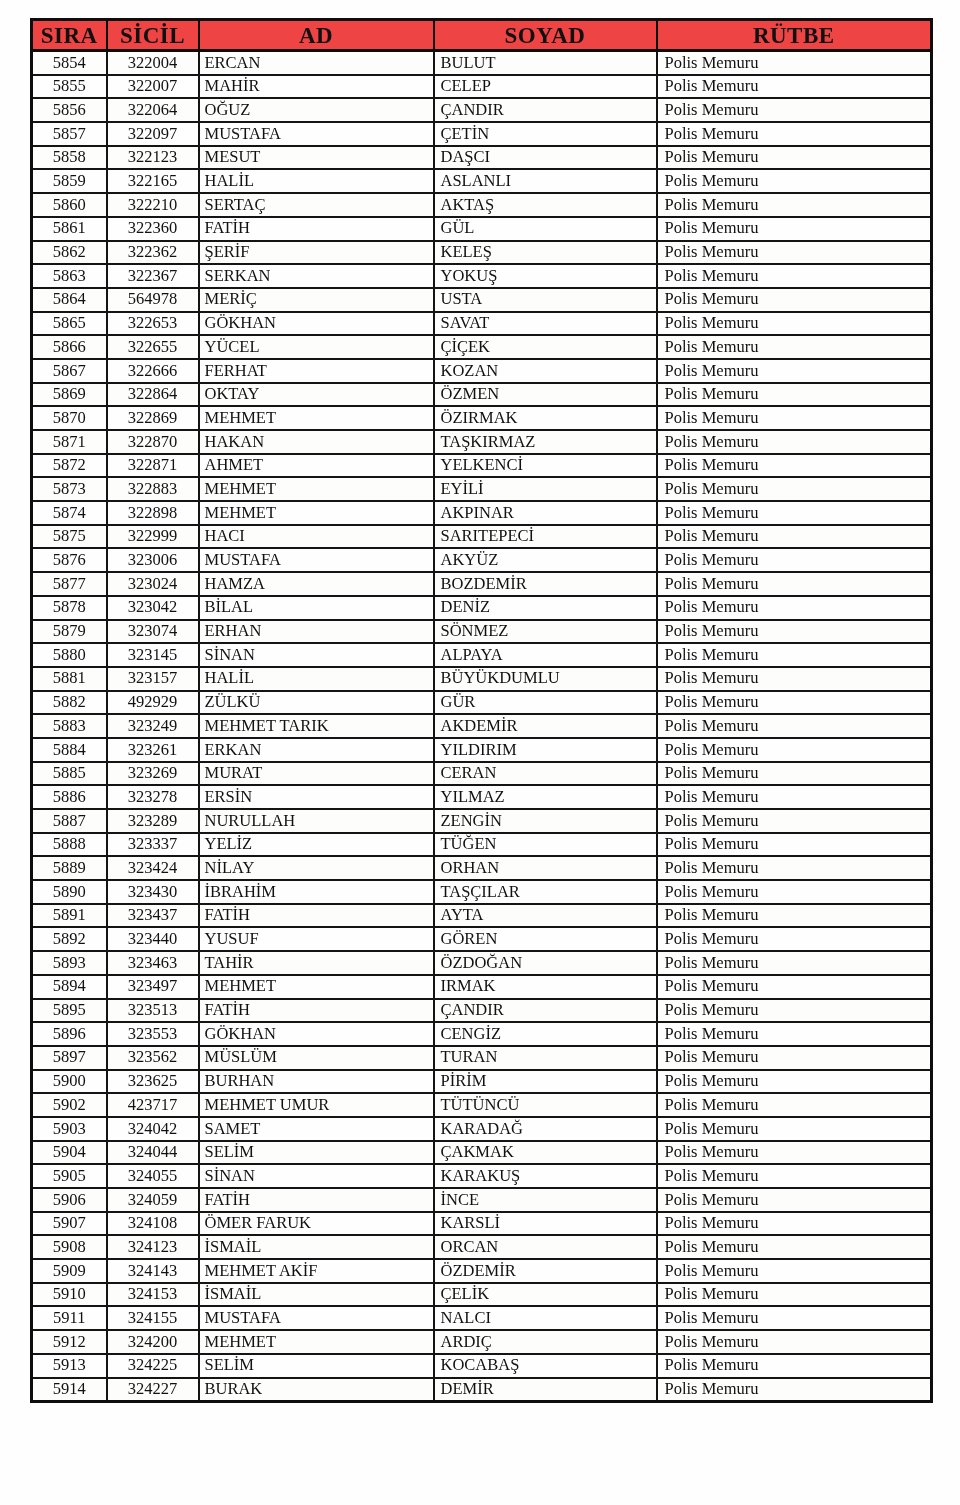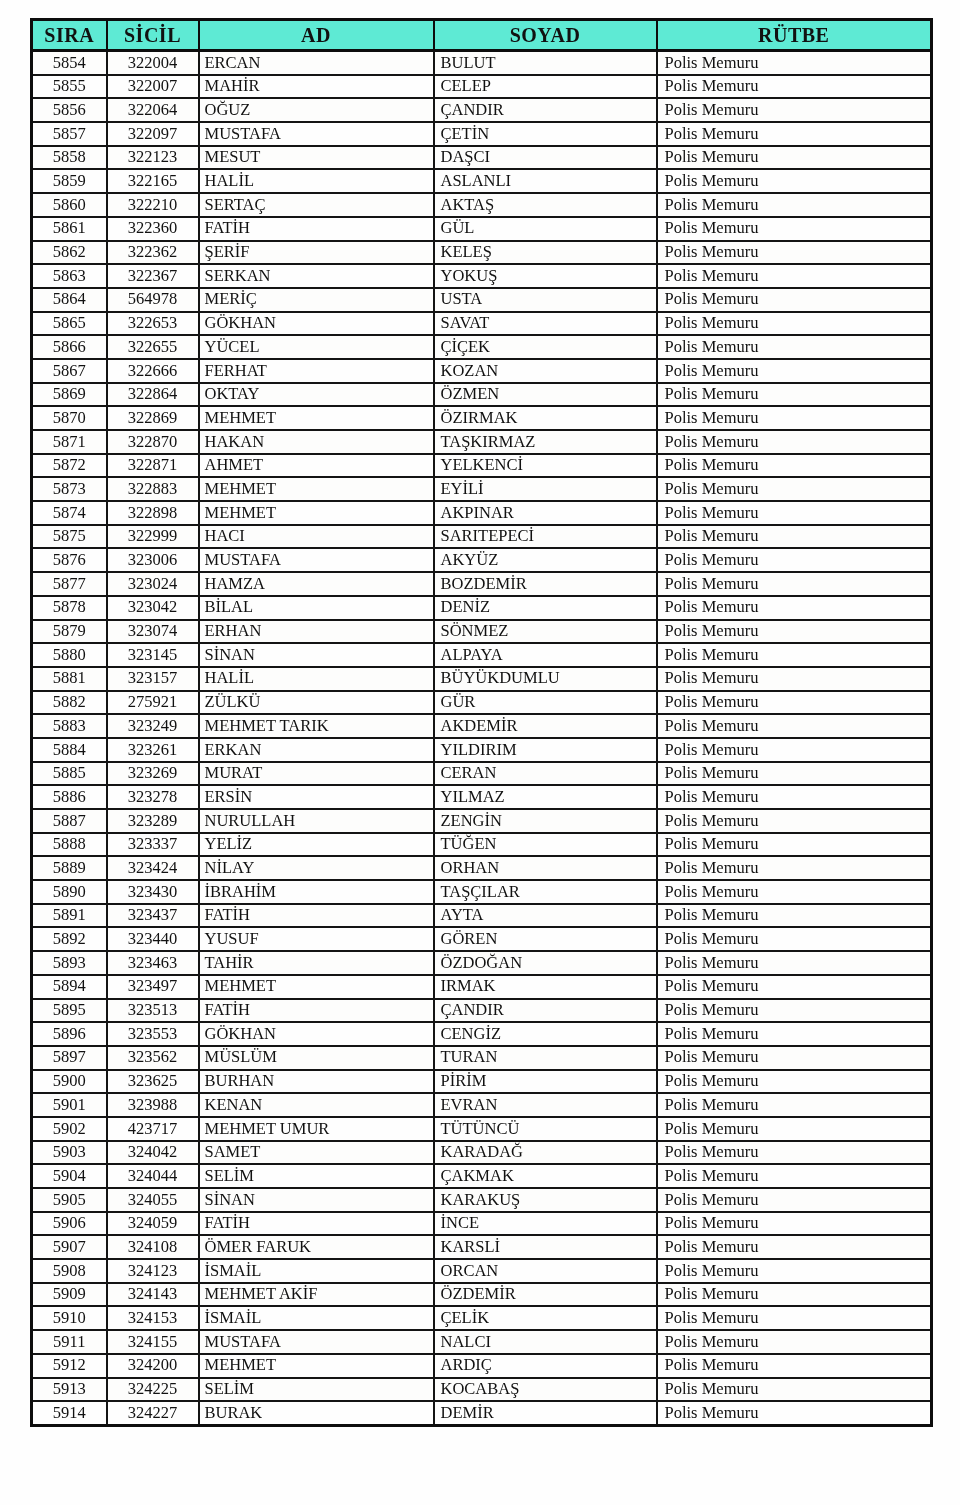--- a/index.html
+++ b/index.html
@@ -30,27 +30,27 @@
   table.roster col.c0 { width: 75px; }
   table.roster col.c1 { width: 92px; }
   table.roster col.c2 { width: 235px; }
   table.roster col.c3 { width: 223px; }
   table.roster col.c4 { width: 275px; }
 
   table.roster th {
     border: 2px solid #0d0d0d;
     border-bottom: 3px solid #0d0d0d;
     font-weight: bold;
-    font-size: 20px;
+    font-size: 23px;
     height: 26px;
     line-height: 1;
     text-align: center;
     letter-spacing: 0.5px;
     padding: 1px 2px;
-    background: #5eead4;
+    background: #ef4444;
   }
   table.roster td {
     border: 2px solid #141414;
     font-size: 16.5px;
     height: 21.7px;
     line-height: 1;
     padding: 0 3px;
     white-space: nowrap;
     overflow: hidden;
     background: #fefefe;
@@ -270,21 +270,21 @@
         </tr>
         <tr>
           <td class="c0">5881</td>
           <td class="c1">323157</td>
           <td class="c2">HALİL</td>
           <td class="c3">BÜYÜKDUMLU</td>
           <td class="c4">Polis Memuru</td>
         </tr>
         <tr>
           <td class="c0">5882</td>
-          <td class="c1">275921</td>
+          <td class="c1">492929</td>
           <td class="c2">ZÜLKÜ</td>
           <td class="c3">GÜR</td>
           <td class="c4">Polis Memuru</td>
         </tr>
         <tr>
           <td class="c0">5883</td>
           <td class="c1">323249</td>
           <td class="c2">MEHMET TARIK</td>
           <td class="c3">AKDEMİR</td>
           <td class="c4">Polis Memuru</td>
@@ -385,27 +385,20 @@
           <td class="c1">323562</td>
           <td class="c2">MÜSLÜM</td>
           <td class="c3">TURAN</td>
           <td class="c4">Polis Memuru</td>
         </tr>
         <tr>
           <td class="c0">5900</td>
           <td class="c1">323625</td>
           <td class="c2">BURHAN</td>
           <td class="c3">PİRİM</td>
-          <td class="c4">Polis Memuru</td>
-        </tr>
-        <tr>
-          <td class="c0">5901</td>
-          <td class="c1">323988</td>
-          <td class="c2">KENAN</td>
-          <td class="c3">EVRAN</td>
           <td class="c4">Polis Memuru</td>
         </tr>
         <tr>
           <td class="c0">5902</td>
           <td class="c1">423717</td>
           <td class="c2">MEHMET UMUR</td>
           <td class="c3">TÜTÜNCÜ</td>
           <td class="c4">Polis Memuru</td>
         </tr>
         <tr>

